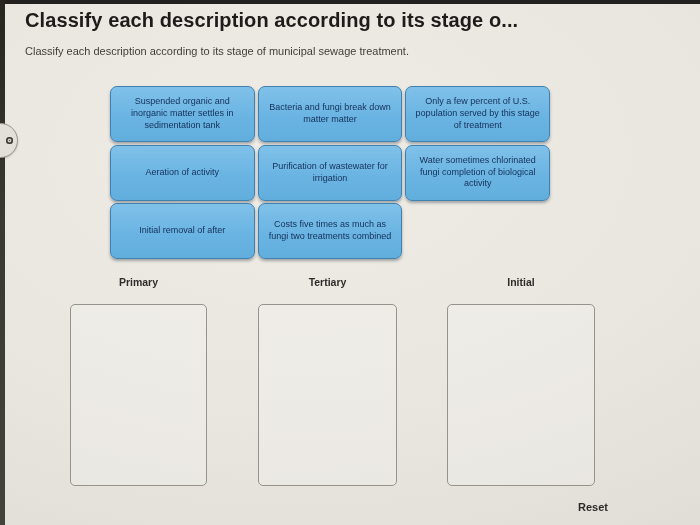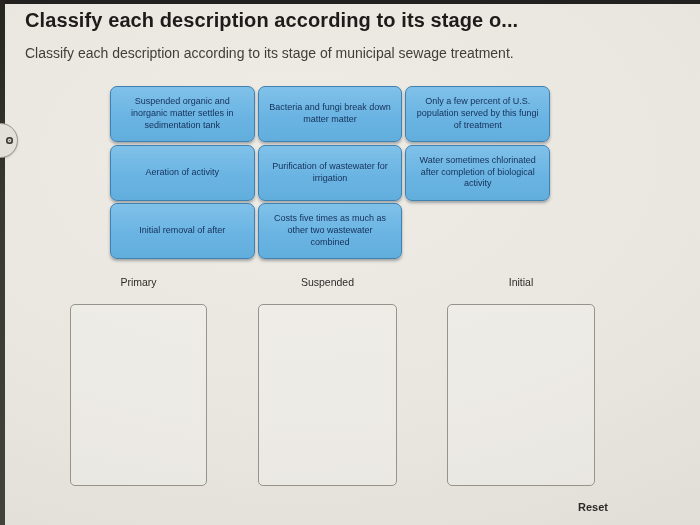--- a/index.html
+++ b/index.html
@@ -42,21 +42,21 @@
     box-shadow: inset 0 0 0 1.5px #39372f, inset 0 0 0 3px #cfccc4;
   }
   .title {
     position: absolute; left: 25px; top: 9px;
     font-size: 20px; font-weight: bold;
     color: #1d1c1a;
     letter-spacing: 0.1px;
   }
   .subtitle {
     position: absolute; left: 25px; top: 45px;
-    font-size: 14px;
+    font-size: 11px;
     color: #403e39;
   }
   .tile-grid {
     position: absolute; left: 110px; top: 86px;
     width: 440px;
     display: grid;
     grid-template-columns: repeat(3, 1fr);
     grid-auto-rows: 56px;
     gap: 2.5px 3px;
   }
@@ -71,21 +71,21 @@
     box-shadow: 0 2px 3px rgba(40,50,60,0.38);
     color: #143058;
     font-size: 9px;
     line-height: 1.3;
     cursor: grab;
     user-select: none;
   }
   .bin { position: absolute; top: 276px; }
   .bin-label {
     text-align: center;
-    font-size: 10.5px; font-weight: normal;
+    font-size: 10.5px; font-weight: bold;
     color: #2e2c29;
     margin-bottom: 16px;
   }
   .bin-box {
     height: 180px;
     border: 1px solid #96938c;
     border-radius: 5px;
     background: rgba(249,247,243,0.25);
   }
   #bin-primary   { left: 70px;  width: 137px; }
@@ -109,35 +109,35 @@
   <div class="edge-circle">
     <span class="edge-dot"></span>
   </div>
 
   <div class="title">Classify each description according to its stage o...</div>
   <div class="subtitle">Classify each description according to its stage of municipal sewage treatment.</div>
 
   <div class="tile-grid">
     <div class="tile">Suspended organic and inorganic matter settles in sedimentation tank</div>
     <div class="tile">Bacteria and fungi break down matter matter</div>
-    <div class="tile">Only a few percent of U.S. population served by this fungi of treatment</div>
+    <div class="tile">Only a few percent of U.S. population served by this stage of treatment</div>
     <div class="tile">Aeration of activity</div>
     <div class="tile">Purification of wastewater for irrigation</div>
-    <div class="tile">Water sometimes chlorinated after completion of biological activity</div>
+    <div class="tile">Water sometimes chlorinated fungi completion of biological activity</div>
     <div class="tile">Initial removal of after</div>
-    <div class="tile">Costs five times as much as other two wastewater combined</div>
+    <div class="tile">Costs five times as much as fungi two treatments combined</div>
   </div>
 
   <div class="bin" id="bin-primary">
     <div class="bin-label">Primary</div>
     <div class="bin-box"></div>
   </div>
 
   <div class="bin" id="bin-secondary">
-    <div class="bin-label">Suspended</div>
+    <div class="bin-label">Tertiary</div>
     <div class="bin-box"></div>
   </div>
 
   <div class="bin" id="bin-tertiary">
     <div class="bin-label">Initial</div>
     <div class="bin-box"></div>
   </div>
 
   <div class="reset">Reset</div>
 

